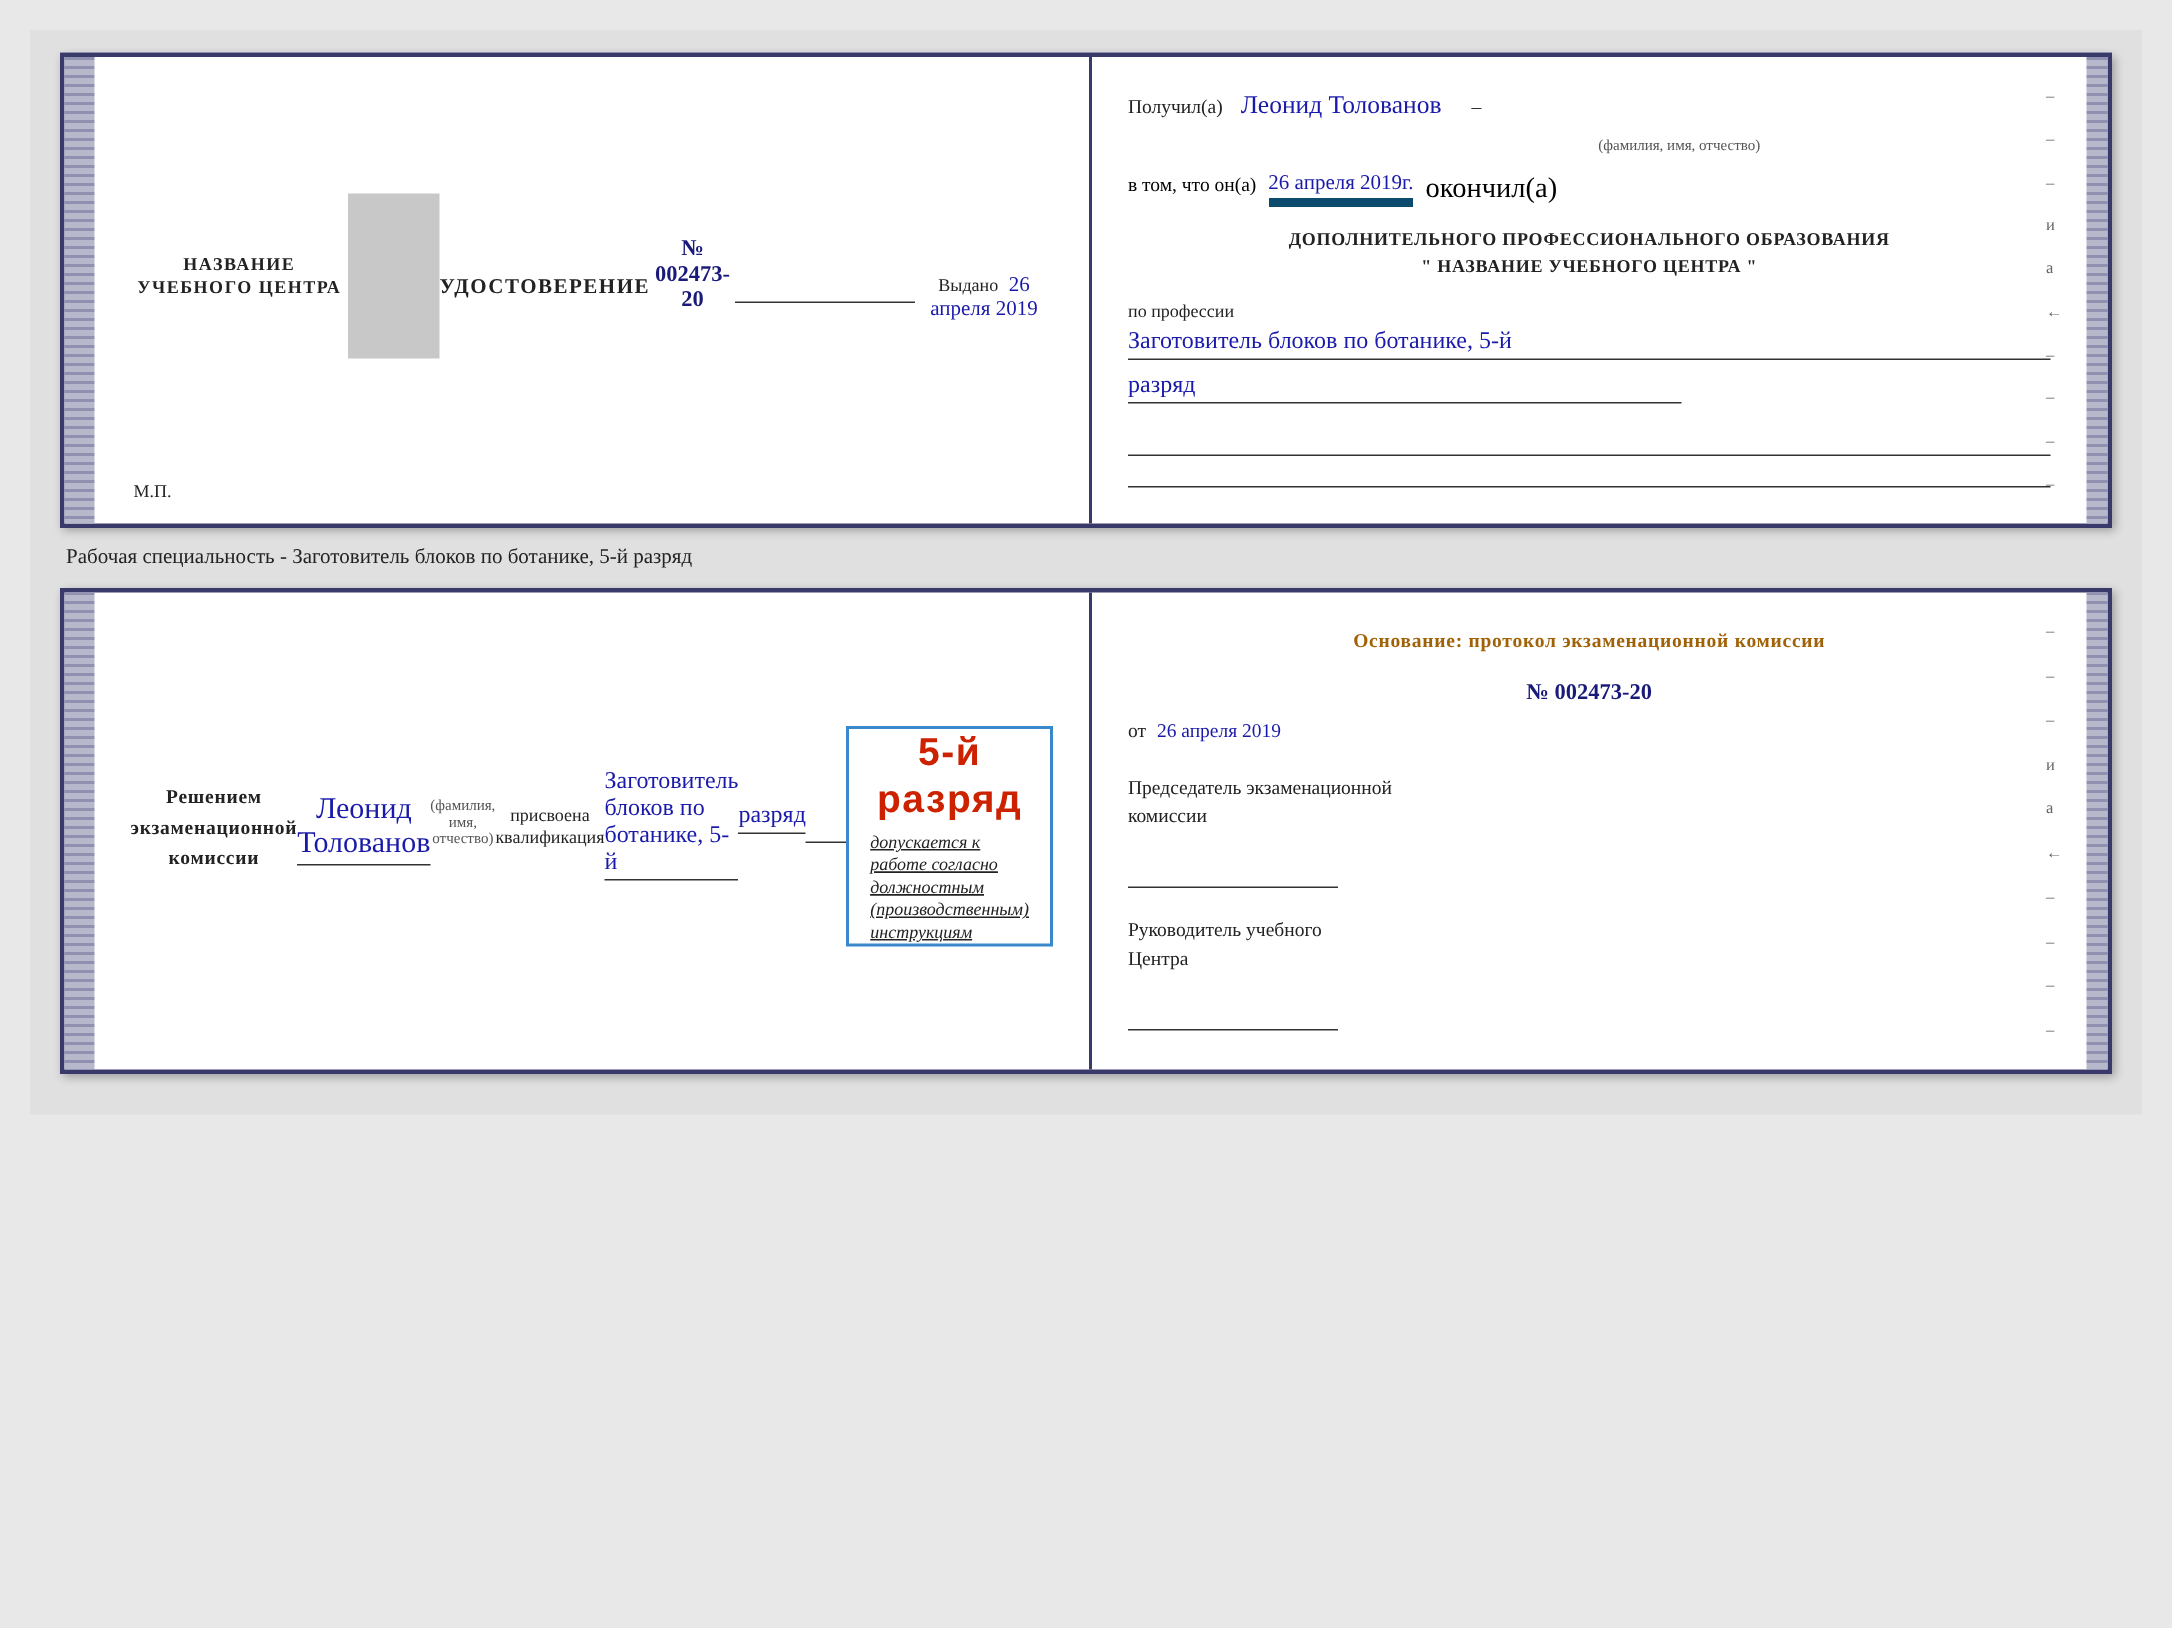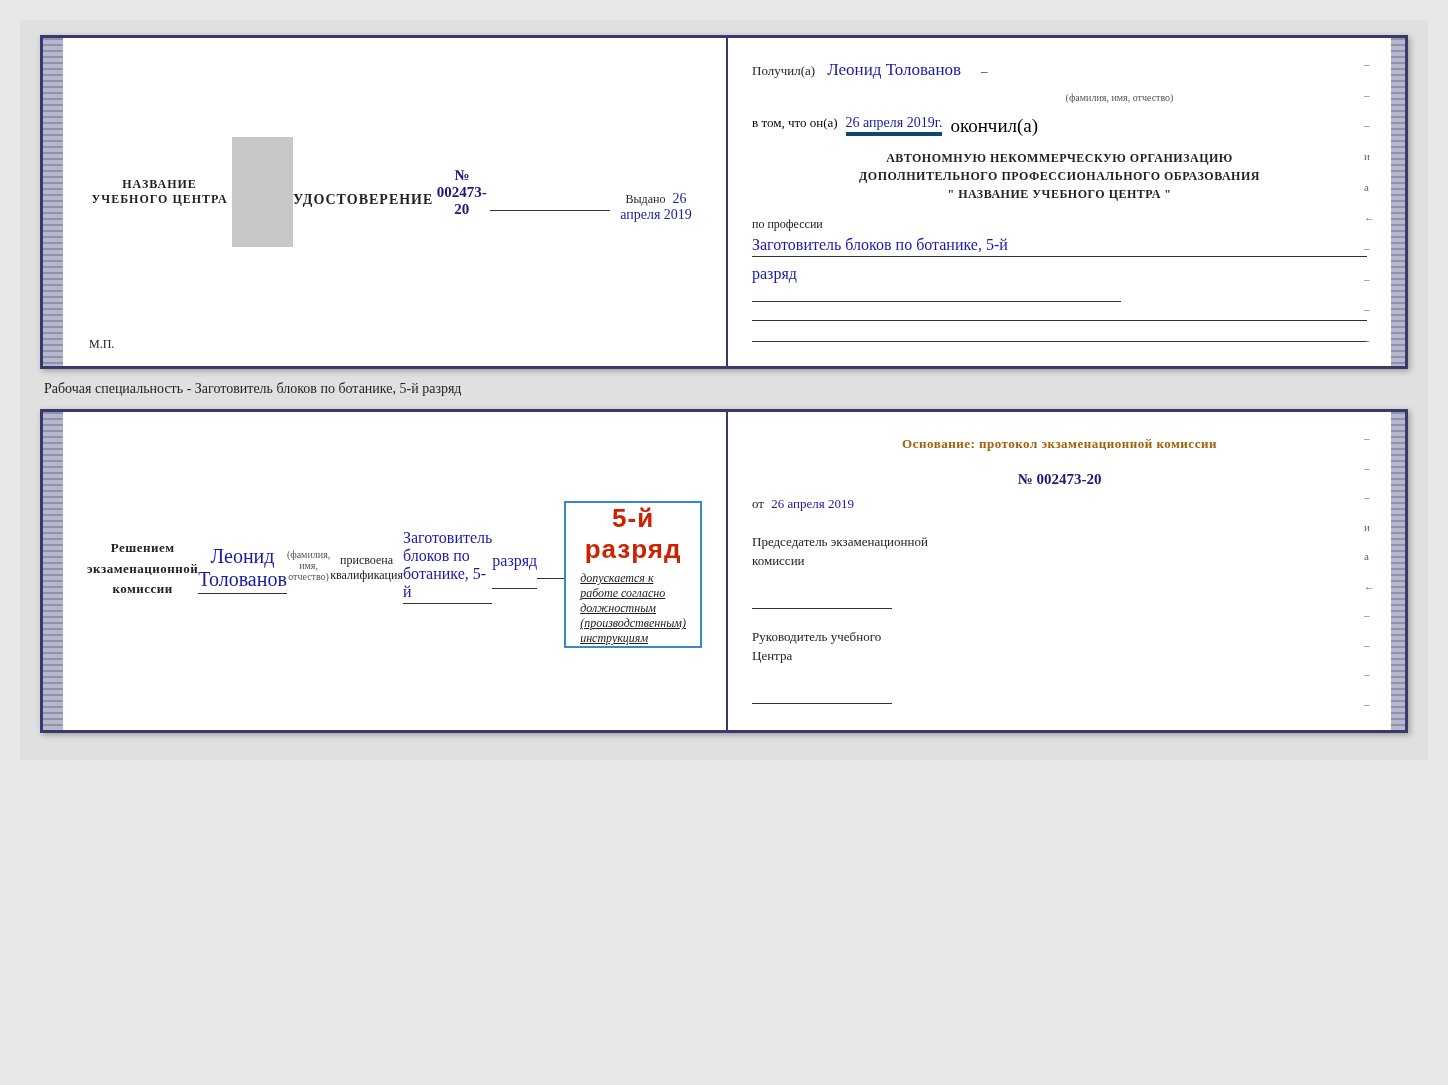--- a/index.html
+++ b/index.html
@@ -163,23 +163,23 @@
       padding-bottom: 2px;
       margin-bottom: 8px;
     }
 
     .rank-handwritten {
       font-family: 'Segoe Script', 'Brush Script MT', cursive;
       font-size: 16px;
       color: #1a1aaa;
       display: block;
       border-bottom: 1px solid #333;
-      padding-bottom: 18px;
+      padding-bottom: 2px;
       width: 60%;
-      margin-bottom: 0;
+      margin-bottom: 16px;
     }
 
     
     .specialty-line {
       font-size: 14px;
       color: #222;
       margin: 6px 0 12px 4px;
     }
 
     
@@ -354,26 +354,25 @@
 
       <div class="received-line section-gap">
         <span style="font-size:13px;">Получил(а)</span>
         <span class="handwritten">Леонид Толованов</span>
         <span style="margin-left:8px; font-size:13px;">–</span>
       </div>
       <span class="small-label" style="margin-left: 120px; margin-bottom:12px;">(фамилия, имя, отчество)</span>
 
       <div style="display:flex; align-items:flex-start; gap:8px; margin-bottom:12px; flex-wrap:wrap;">
         <span style="font-size:13px;">в том, что он(а)</span>
-        <span class="handwritten-sm" style="border-bottom:4px solid #0c4a6e; padding-bottom:1px;">26 апреля 2019г.</span>
+        <span class="handwritten-sm" style="border-bottom:6px solid #0c4a6e; padding-bottom:1px;">26 апреля 2019г.</span>
         <span style="font-size:19px;">окончил(а)</span>
       </div>
 
       <div class="org-block">
-        <p>АВТОНОМНУЮ НЕКОММЕРЧЕСКУЮ ОРГАНИЗАЦИЮ</p>
         <p>ДОПОЛНИТЕЛЬНОГО ПРОФЕССИОНАЛЬНОГО ОБРАЗОВАНИЯ</p>
         <p>"  НАЗВАНИЕ УЧЕБНОГО ЦЕНТРА  "</p>
       </div>
 
       <div style="margin-top:14px;">
         <div class="profession-label">по профессии</div>
         <span class="profession-handwritten">Заготовитель блоков по ботанике, 5-й</span>
         <span class="rank-handwritten">разряд</span>
         <span class="field-line">&nbsp;</span>
         <span class="field-line">&nbsp;</span>

